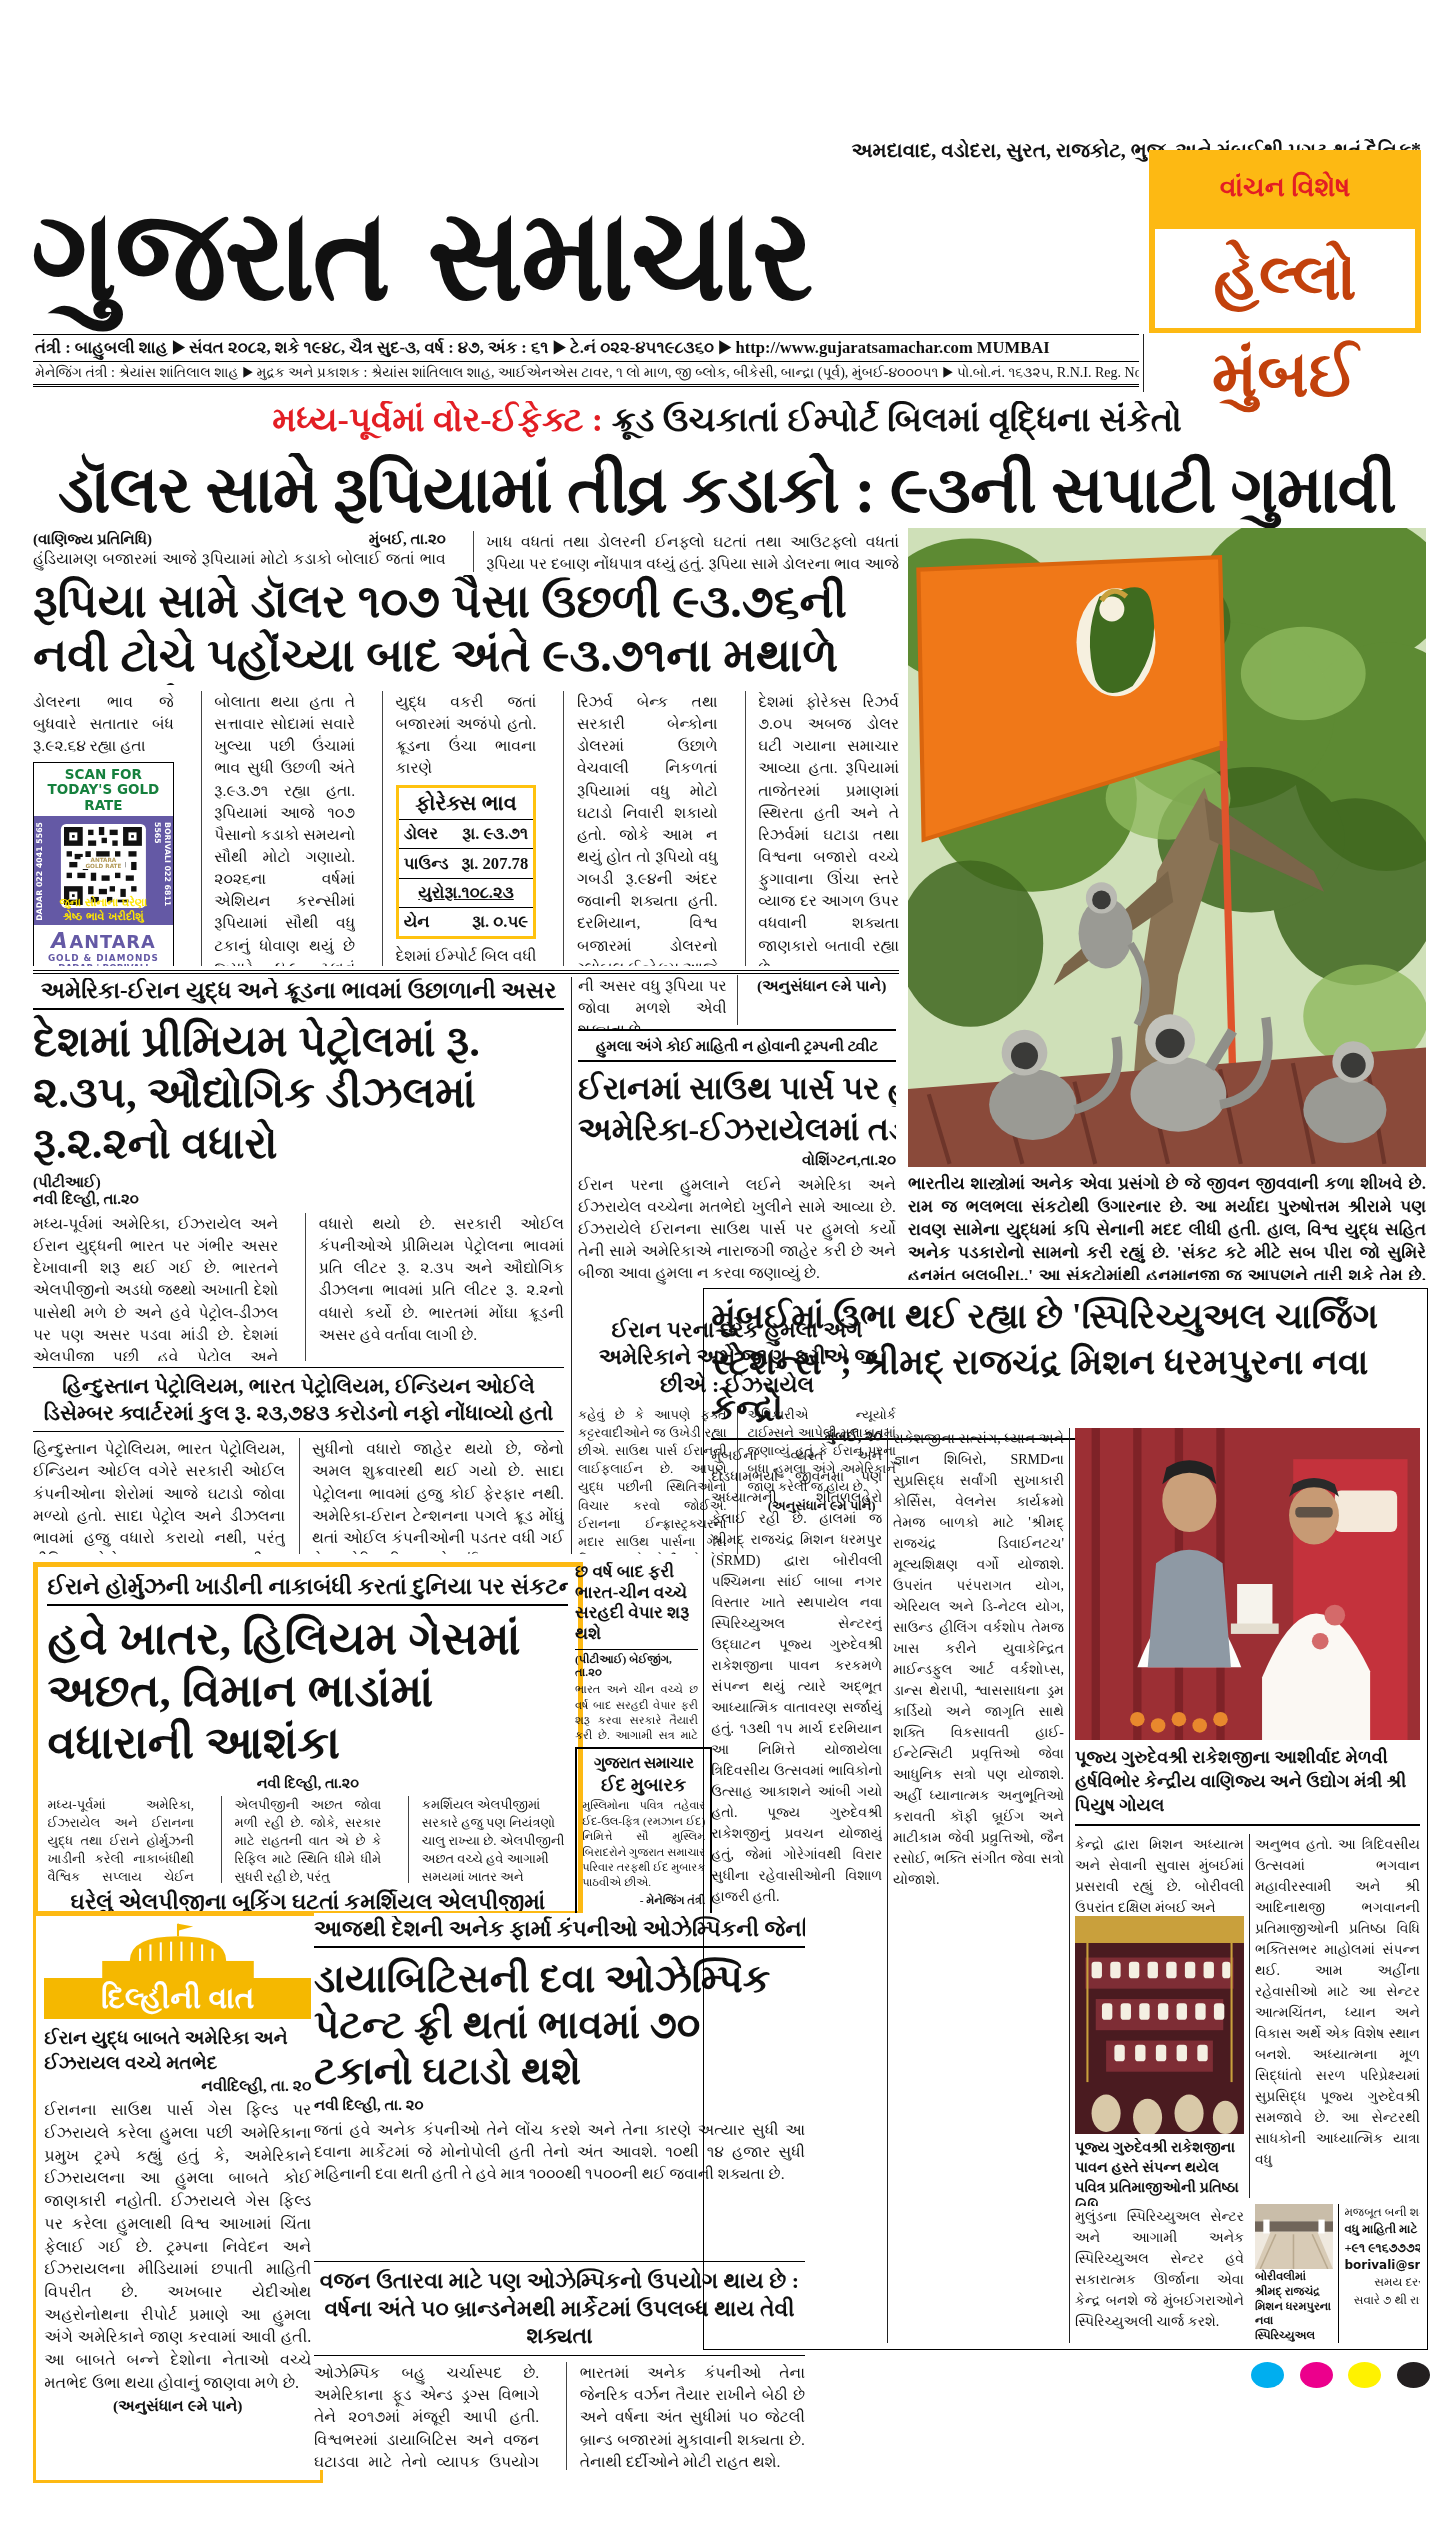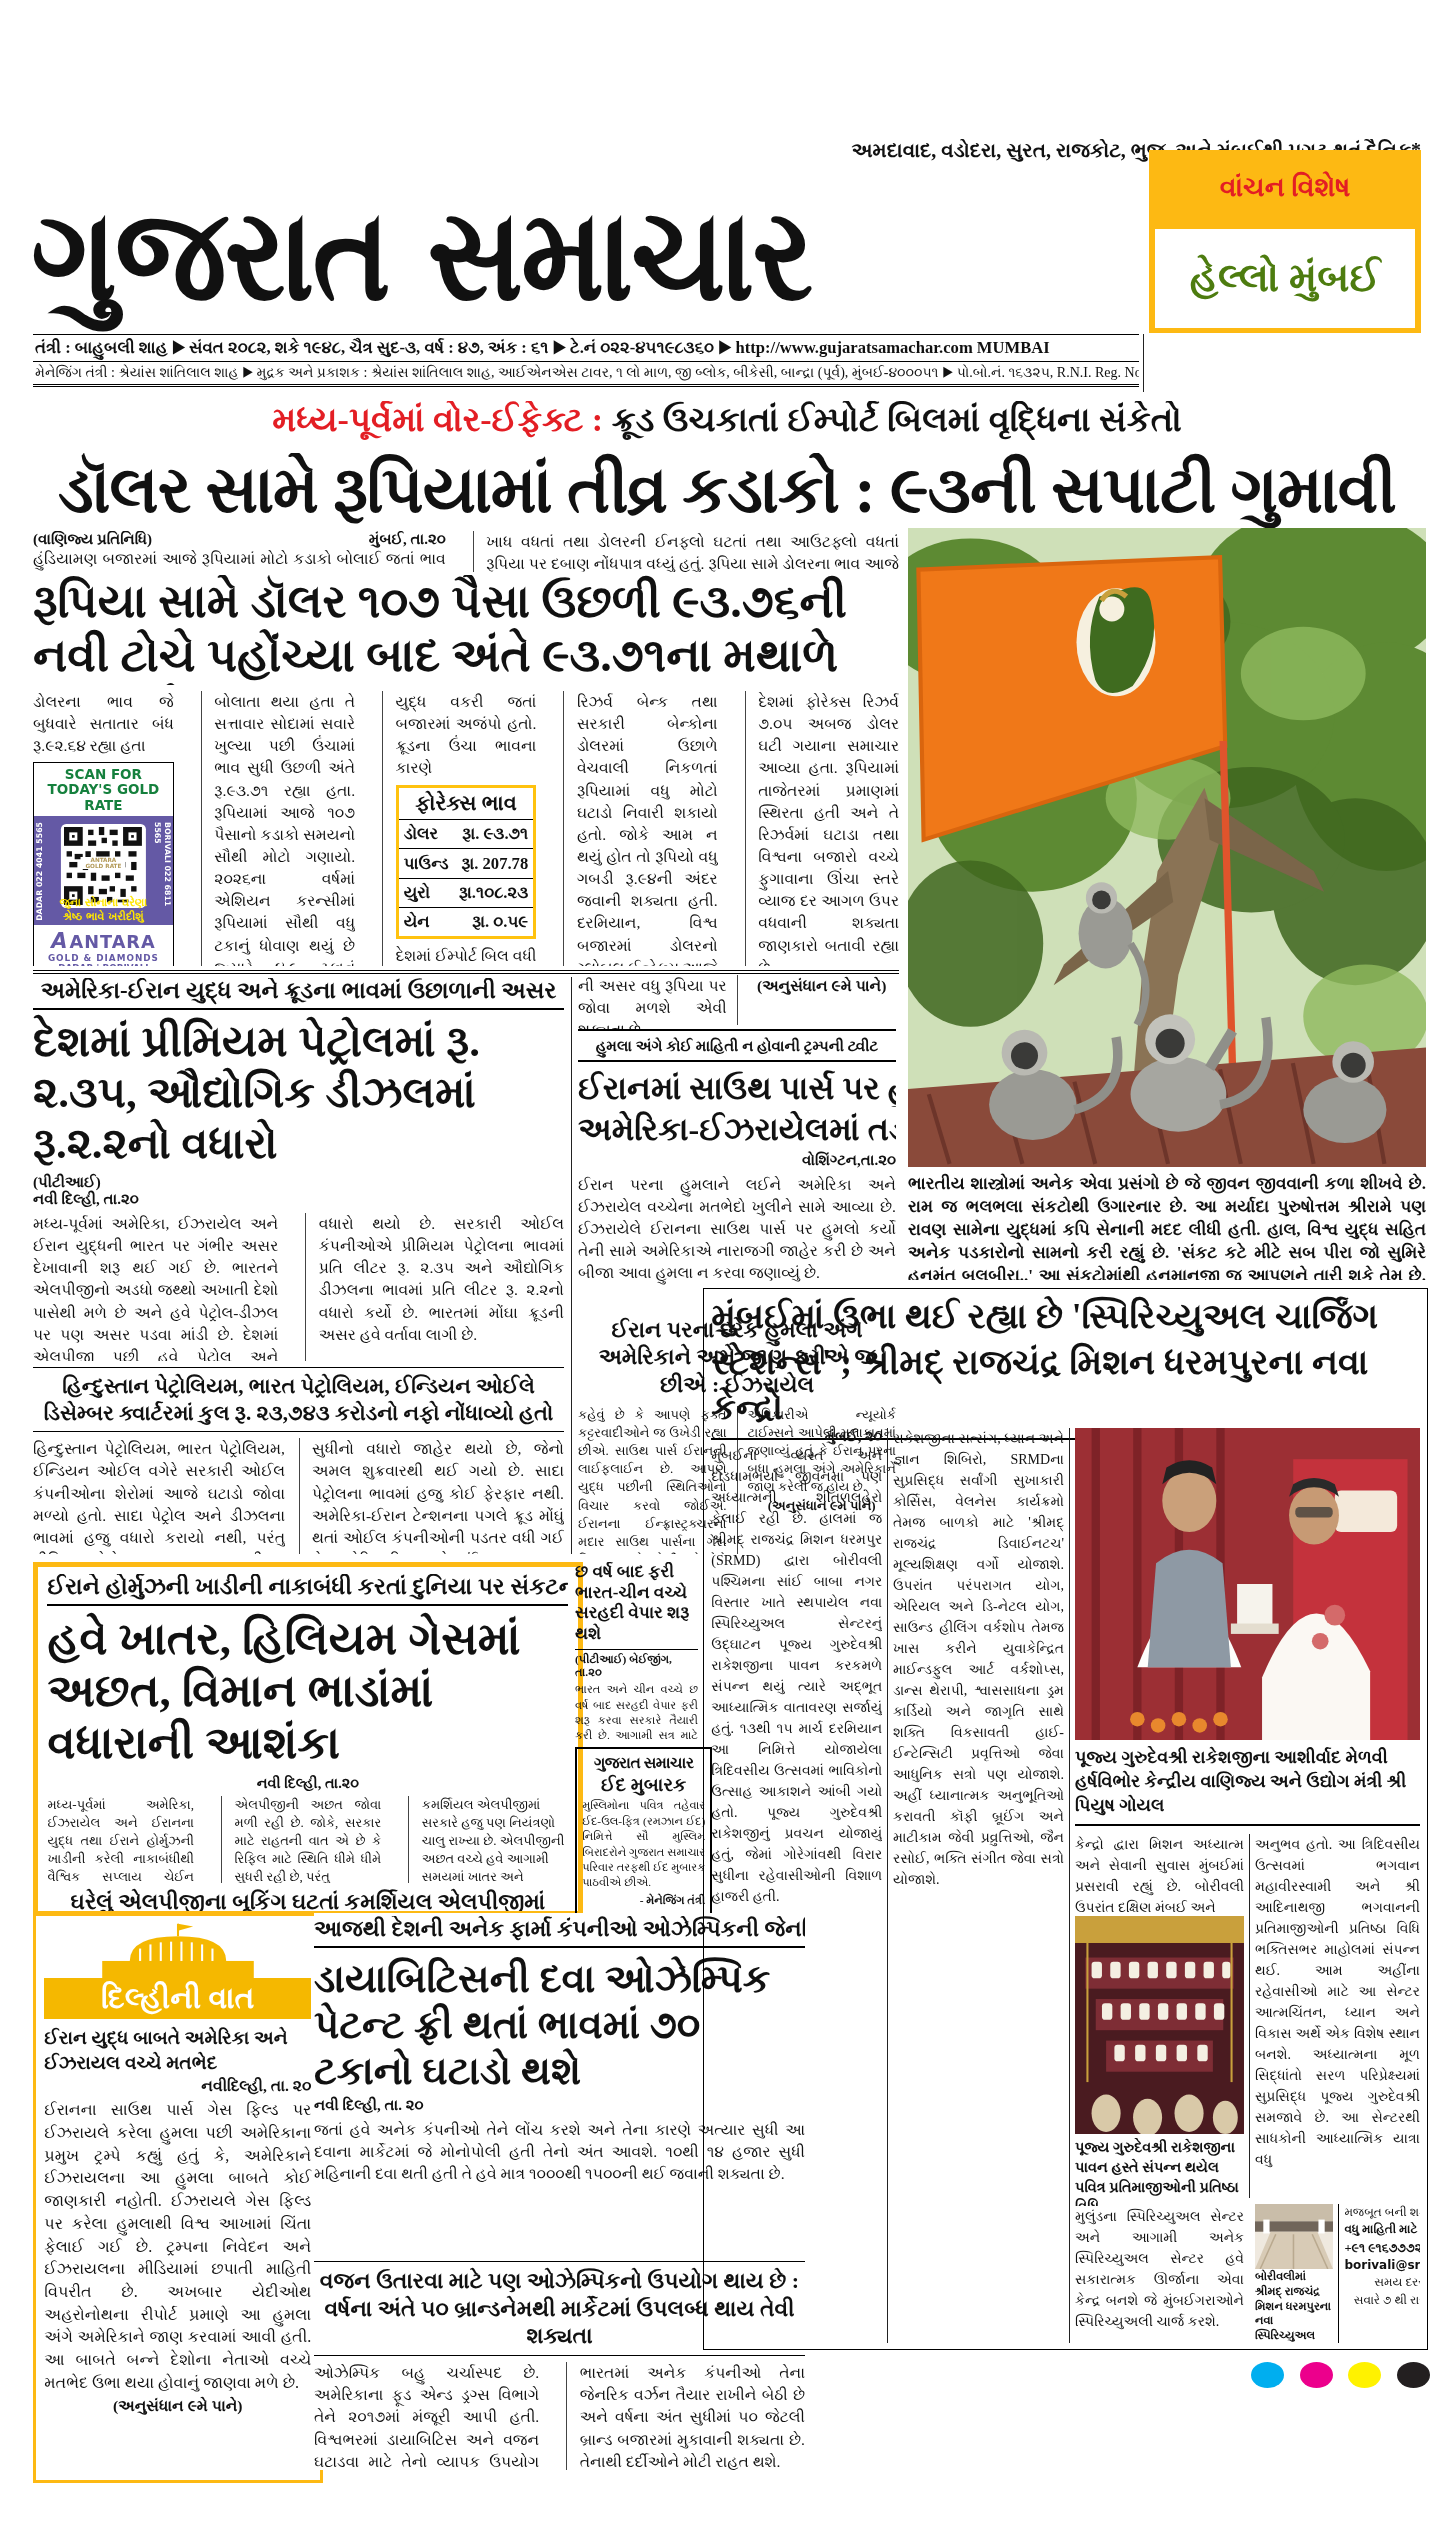--- a/index.html
+++ b/index.html
@@ -30,21 +30,21 @@
 
 <div class="page">
 
   <div class="abs b nowrap" style="left:727px;top:139px;width:694px;font-size:20px;text-align:right;">અમદાવાદ, વડોદરા, સુરત, રાજકોટ, ભુજ, અને મુંબઈથી પ્રગટ થતું દૈનિક*</div>
 
   <div class="abs sans nowrap" style="left:31px;top:173px;width:1107px;height:156px;font-size:118px;font-weight:900;line-height:152px;transform:scaleY(1.08);transform-origin:top left;letter-spacing:-2.1px;">ગુજરાત સમાચાર</div>
 
   <div class="abs" style="left:1149px;top:150px;width:272px;height:183px;background:#FDB913;">
     <div class="b ctr" style="padding-top:22px;font-size:27px;color:#E31E24;">વાંચન વિશેષ</div>
     <div class="abs ctr" style="left:6.2px;right:6.2px;bottom:5.2px;height:99px;background:#ffffff;">
-      <div class="b" style="font-size:40px;line-height:97px;color:#4d7c0f;">હેલ્લો મુંબઈ</div>
+      <div class="b" style="font-size:64px;line-height:97px;color:#c2410c;">હેલ્લો મુંબઈ</div>
     </div>
   </div>
 
   <div class="abs" style="left:33px;top:334px;width:1106px;">
     <div class="b nowrap" style="font-size:16.6px;border-top:1px solid #000;border-bottom:1px solid #000;padding:3.1px 2.1px;">તંત્રી : બાહુબલી શાહ ▶ સંવત ૨૦૮૨, શકે ૧૯૪૮, ચૈત્ર સુદ-૩, વર્ષ : ૪૭, અંક : ૬૧ ▶ ટે.નં ૦૨૨-૪૫૧૯૮૩૬૦ ▶ http://www.gujaratsamachar.com MUMBAI</div>
     <div class="nowrap" style="font-size:14px;padding:3.1px 2.1px;border-bottom:3.1px double #000;">મેનેજિંગ તંત્રી : શ્રેયાંસ શાંતિલાલ શાહ ▶ મુદ્રક અને પ્રકાશક : શ્રેયાંસ શાંતિલાલ શાહ, આઈએનએસ ટાવર, ૧ લો માળ, જી બ્લોક, બીકેસી, બાન્દ્રા (પૂર્વ), મુંબઈ-૪૦૦૦૫૧ ▶ પો.બો.નં. ૧૬૩૨૫, R.N.I. Reg. No. 46931/85</div>
   </div>
   <div class="abs vrule" style="left:1143px;top:334px;height:58px;"></div>
 
   <div class="abs ctr nowrap" style="left:33px;top:401px;width:1388px;font-size:34px;font-weight:bold;">
@@ -157,21 +157,21 @@
         <div style="border:3.1px solid #FFC20E;margin:5.2px 0;background:#fff;">
           <div class="b ctr" style="font-size:21px;border-bottom:1.6px solid #000;padding:3.1px 0;">ફોરેક્સ ભાવ</div>
           <div style="display:flex;justify-content:space-between;border-bottom:1.6px solid #000;padding:4.2px 5.2px;font-size:16.6px;font-weight:bold;">
               <span>ડોલર</span>
               <span>રૂા. ૯૩.૭૧</span>
             </div>
           <div style="display:flex;justify-content:space-between;border-bottom:1.6px solid #000;padding:4.2px 5.2px;font-size:16.6px;font-weight:bold;">
               <span>પાઉન્ડ</span>
               <span>રૂા. 207.78</span>
             </div>
-          <div style="display:flex;justify-content:space-between;border-bottom:1.6px solid #000;padding:4.2px 5.2px;font-size:16.6px;font-weight:bold;">
+          <div style="display:flex;justify-content:center;border-bottom:1.6px solid #000;padding:4.2px 5.2px;font-size:16.6px;font-weight:bold;text-decoration:underline;">
               <span>યુરો</span>
               <span>રૂા.૧૦૮.૨૩</span>
             </div>
           <div style="display:flex;justify-content:space-between;padding:4.2px 5.2px;font-size:16.6px;font-weight:bold;">
               <span>યેન</span>
               <span>રૂા. ૦.૫૯</span>
             </div>
         </div>
         <div class="body-txt just">દેશમાં ઈમ્પોર્ટ બિલ વધી જવાની સ્થિતિ સર્જાઈ છે. અમેરિકામાં વ્યાજ દર ઘટાડવાના બદલે જાળવી રાખવાનું</div>
       </div>

